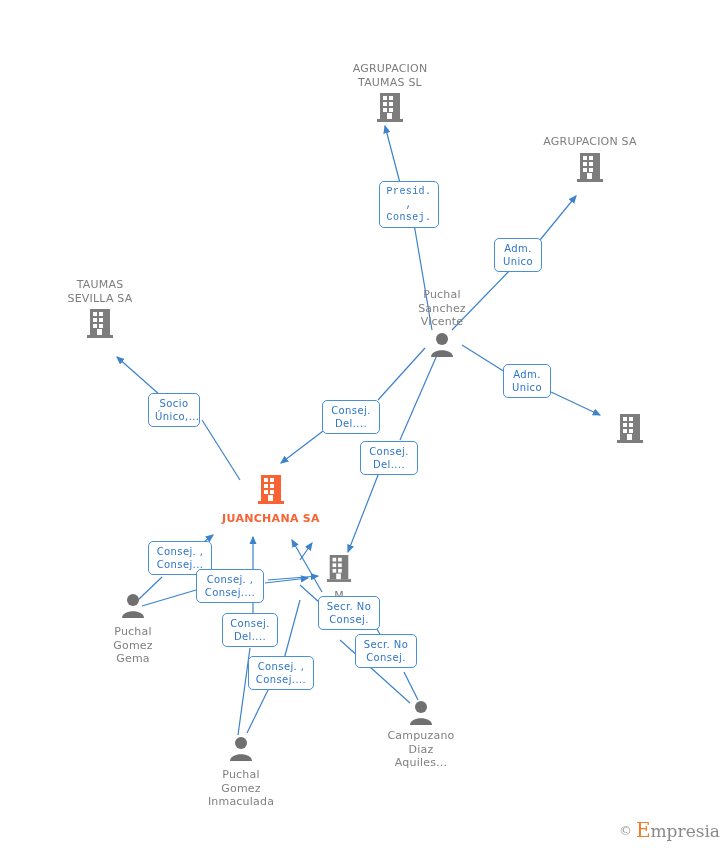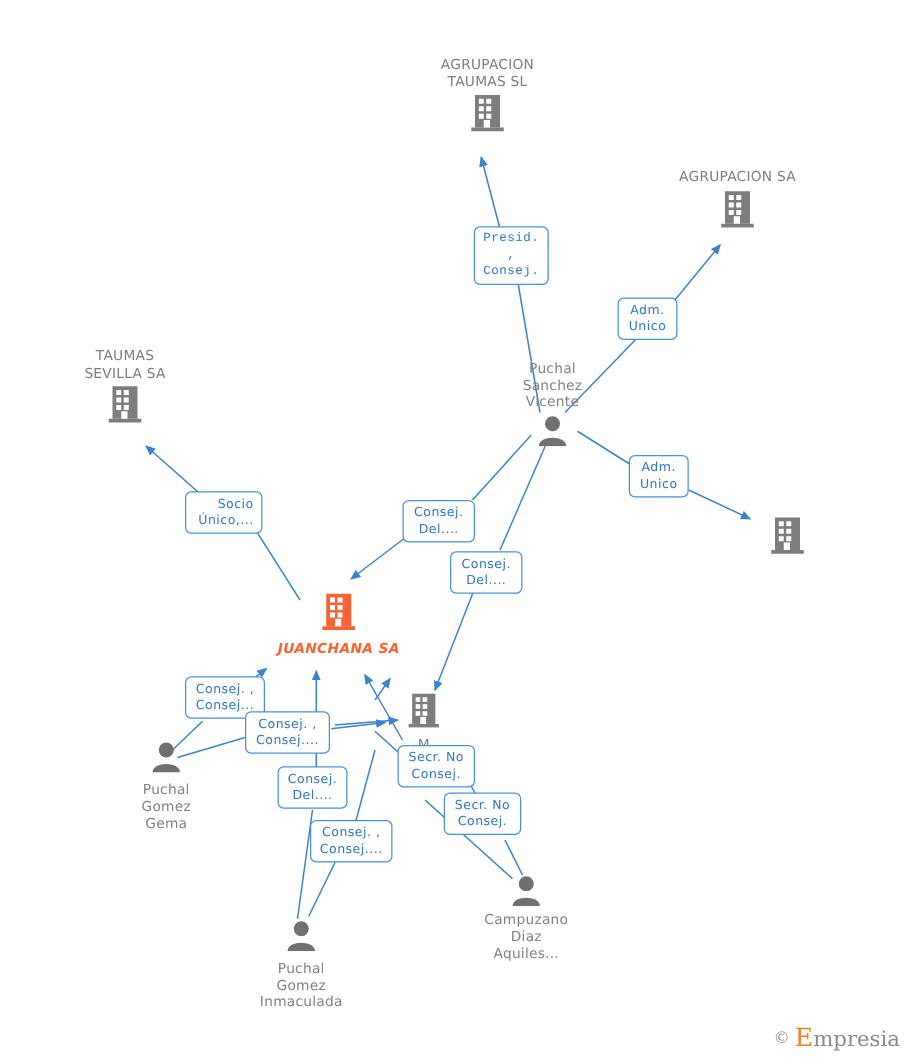--- a/index.html
+++ b/index.html
@@ -6,21 +6,21 @@
   body{width:728px;height:850px;position:relative;overflow:hidden;
        font-family:"DejaVu Sans","Liberation Sans",sans-serif;}
   #canvas{position:absolute;left:0;top:0;width:728px;height:850px;}
   svg.edges{position:absolute;left:0;top:0;width:728px;height:850px;pointer-events:none;}
 
   .node{position:absolute;text-align:center;}
   .node .glyph{display:block;margin:0 auto;}
   .node .cap{display:block;font-size:11px;line-height:13.5px;color:#808080;
              white-space:pre-line;letter-spacing:0.2px;}
   .node.company .cap{color:#7d7d7d;}
-  .node.highlight .cap{color:#f96232;font-weight:bold;font-size:11px;letter-spacing:0.3px;font-style:italic;}
+  .node.highlight .cap{color:#f96232;font-weight:bold;font-size:11px;letter-spacing:0.3px;}
 
   .caption-above .cap{margin-bottom:2px;}
 
   .lbl{position:absolute;border:1px solid #4a90d9;border-radius:5px;background:#ffffff;
        color:#2e75c8;font-size:10px;line-height:13px;text-align:center;
        padding:3px 6px 3px 6px;white-space:pre-line;box-sizing:border-box;
        letter-spacing:0.4px;}
 
   .watermark{position:absolute;right:8px;bottom:8px;display:flex;align-items:center;
              gap:4px;font-size:15px;color:#8a8a8a;}
@@ -78,21 +78,21 @@
       <line x1="382" y1="638" x2="372" y2="620" marker-end="url(#arrow)"></line>
 
       <line x1="410" y1="703" x2="340" y2="640"></line>
       <line x1="330" y1="612" x2="300" y2="585"></line>
 
       <line x1="300" y1="560" x2="312" y2="543" marker-end="url(#arrow)"></line>
       <line x1="265" y1="583" x2="308" y2="578" marker-end="url(#arrow)"></line>
     </g>
   </svg>
 
-  <div class="node company caption-above" style="left:330px;top:45px;width:120px;">
+  <div class="node company caption-above" style="left:330px;top:62px;width:120px;">
     <span class="cap">AGRUPACION
 TAUMAS SL</span>
     <span class="glyph">
       <svg width="28" height="32" viewBox="0 0 28 32">
         <rect x="4" y="2" width="20" height="26" fill="#7d7d7d"></rect>
         <rect x="1" y="28" width="26" height="3" fill="#7d7d7d"></rect>
         <g fill="#ffffff">
           <rect x="7" y="5" width="4" height="4"></rect>
             <rect x="13" y="5" width="4" height="4"></rect>
           <rect x="7" y="11" width="4" height="4"></rect>
@@ -250,21 +250,21 @@
 
   <div class="lbl" style="left:379px;top:181px;width:60px;font-family:Liberation Mono, monospace;">Presid. ,
 Consej.</div>
 
   <div class="lbl" style="left:494px;top:238px;width:48px;">Adm.
 Unico</div>
 
   <div class="lbl" style="left:503px;top:364px;width:48px;">Adm.
 Unico</div>
 
-  <div class="lbl" style="left:148px;top:393px;width:62px;text-align:right;">Socio
+  <div class="lbl" style="left:148px;top:393px;width:52px;">Socio
 Único,...</div>
 
   <div class="lbl" style="left:322px;top:400px;width:58px;">Consej.
 Del....</div>
 
   <div class="lbl" style="left:360px;top:441px;width:58px;">Consej.
 Del....</div>
 
   <div class="lbl" style="left:148px;top:541px;width:64px;">Consej. ,
 Consej...</div>

